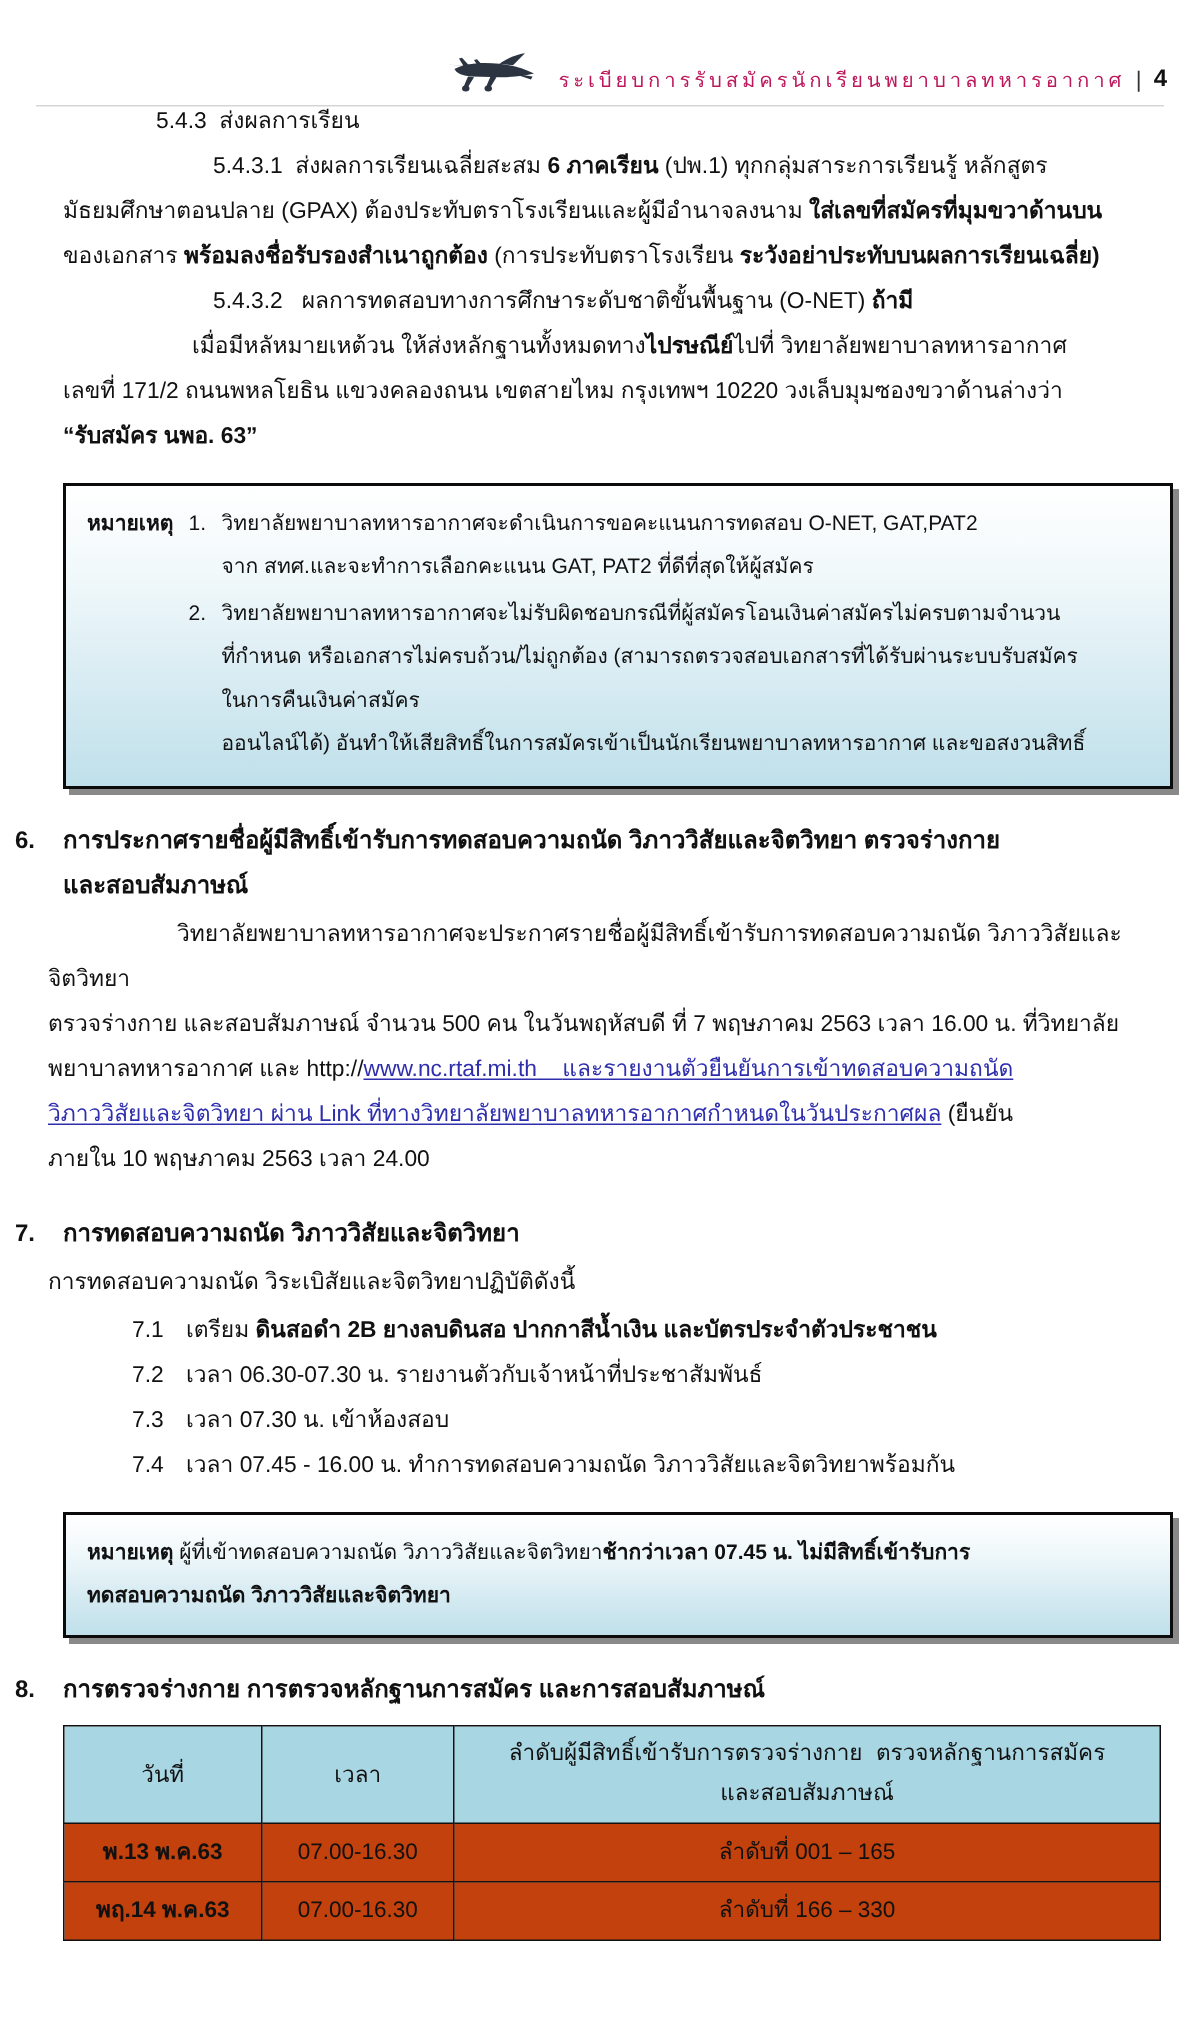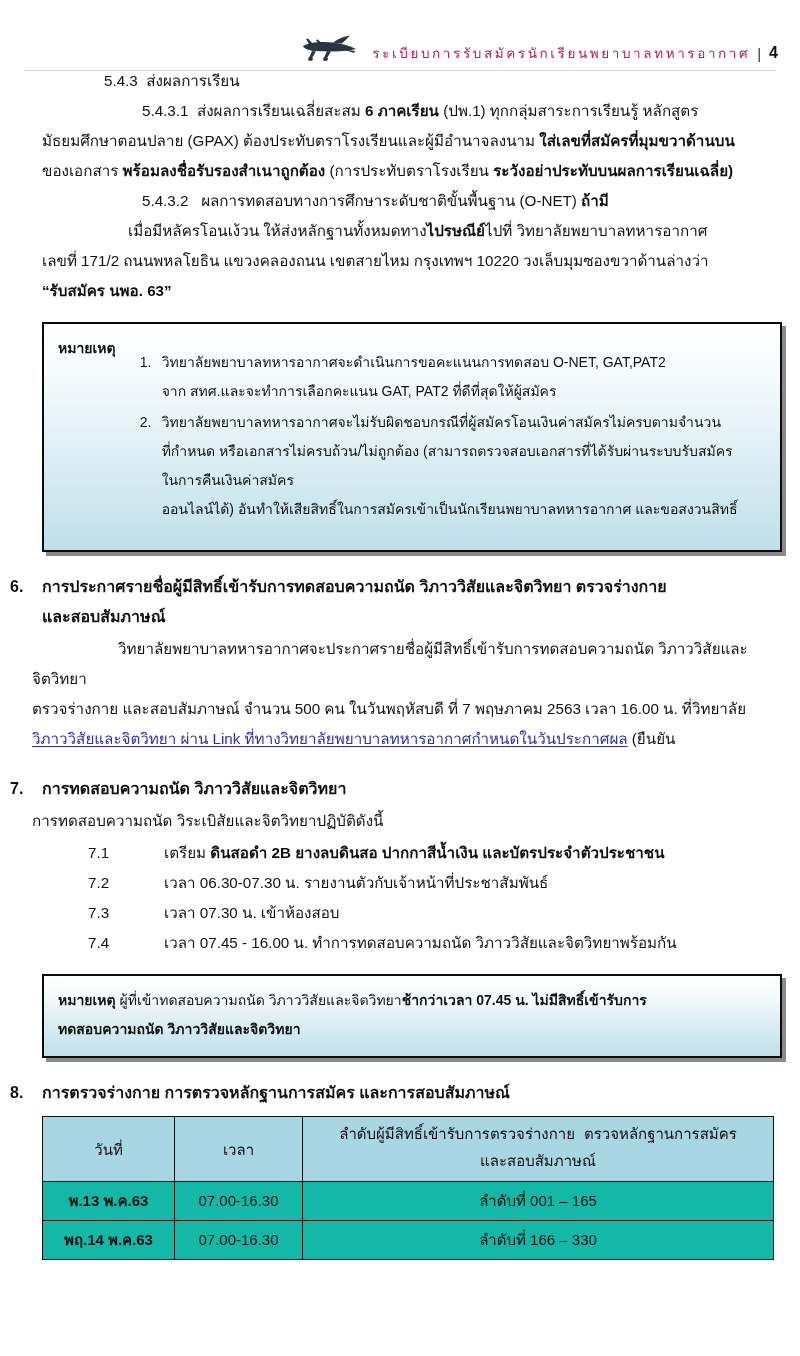--- a/index.html
+++ b/index.html
@@ -91,21 +91,21 @@
   }
   .note-row { display: flex; align-items: flex-start; }
   .note-label {
     font-weight: bold;
     flex: 0 0 auto;
     padding-right: 10px;
     white-space: nowrap;
   }
   .note-body { flex: 1 1 auto; }
   ol.note-list {
-    margin: 14px; padding: 0;
+    margin: 0; padding: 0;
     list-style: none;
     counter-reset: noteitem;
   }
   ol.note-list > li {
     counter-increment: noteitem;
     position: relative;
     padding-left: 22px;
     margin: 0 0 2px 0;
   }
   ol.note-list > li::before {
@@ -137,21 +137,20 @@
     font-size: 15.2px;
     line-height: 30px;
   }
 
   
   .subitems { margin-top: 2px; padding-left: 78px; }
   .subitem {
     display: flex;
     font-size: 15.2px;
     line-height: 30px;
-    gap: 40px;
   }
   .subitem .sid { flex: 0 0 36px; }
   .subitem .stext { flex: 1 1 auto; }
 
   
   .tbl-wrap { margin: 8px 26px 0 42px; }
   table.sched {
     width: 100%;
     border-collapse: collapse;
     font-size: 15px;
@@ -163,21 +162,21 @@
     vertical-align: middle;
   }
   table.sched thead th {
     background: #a9d6e3;
     font-weight: normal;
     padding: 7px 4px;
     line-height: 27px;
   }
   table.sched thead th.wide { padding: 5px 8px; font-family: Liberation Mono, monospace; }
   table.sched tbody td {
-    background: #14b8a6;
+    background: #c2410c;
     padding: 5px 0;
     line-height: 28px;
     text-align: center;
   }
   table.sched tbody td.date { font-weight: bold; }
   col.c-date { width: 132px; }
   col.c-time { width: 128px; }
 </style>
 </head>
 <body>
@@ -222,21 +221,21 @@
   <p class="para">
     <span>ของเอกสาร </span><span class="b">พร้อมลงชื่อรับรองสำเนาถูกต้อง</span><span> (การประทับตราโรงเรียน </span><span class="b">ระวังอย่าประทับบนผลการเรียนเฉลี่ย)</span>
   </p>
 
   <p class="para ind-2">
     <span>5.4.3.2</span>&nbsp;&nbsp;
     <span>ผลการทดสอบทางการศึกษาระดับชาติขั้นพื้นฐาน (O-NET) </span><span class="b">ถ้ามี</span>
   </p>
 
   <p class="para ind-3">
-    <span>เมื่อมีหลัครโอนเง้วน ให้ส่งหลักฐานทั้งหมดทาง</span><span class="b">ไปรษณีย์</span><span>ไปที่ วิทยาลัยพยาบาลทหารอากาศ</span>
+    <span>เมื่อมีหลัหมายเหต้วน ให้ส่งหลักฐานทั้งหมดทาง</span><span class="b">ไปรษณีย์</span><span>ไปที่ วิทยาลัยพยาบาลทหารอากาศ</span>
   </p>
   <p class="para">เลขที่ 171/2 ถนนพหลโยธิน แขวงคลองถนน เขตสายไหม กรุงเทพฯ 10220 วงเล็บมุมซองขวาด้านล่างว่า</p>
   <p class="para b">“รับสมัคร นพอ. 63”</p>
 </div>
 
 <div class="note-box">
   <div class="note-row">
     <span class="note-label">หมายเหตุ</span>
     <div class="note-body">
       <ol class="note-list">
@@ -260,22 +259,26 @@
     <span class="sec-num">6.</span>
     <span class="sec-title">
       <span class="l2">การประกาศรายชื่อผู้มีสิทธิ์เข้ารับการทดสอบความถนัด วิภาววิสัยและจิตวิทยา ตรวจร่างกาย</span>
       <span class="l2">และสอบสัมภาษณ์</span>
     </span>
   </div>
   <div class="sec-body">
     <p class="para ind-3">วิทยาลัยพยาบาลทหารอากาศจะประกาศรายชื่อผู้มีสิทธิ์เข้ารับการทดสอบความถนัด วิภาววิสัยและจิตวิทยา</p>
     <p class="para">ตรวจร่างกาย และสอบสัมภาษณ์ จำนวน 500 คน ในวันพฤหัสบดี ที่ 7 พฤษภาคม 2563 เวลา 16.00 น. ที่วิทยาลัย</p>
     <p class="para">
+      <span>พยาบาลทหารอากาศ และ  http://</span><a class="link-text" href="#">www.nc.rtaf.mi.th</a><span class="link-text">&nbsp;&nbsp;&nbsp;&nbsp;</span><span class="link-text">และรายงานตัวยืนยันการเข้าทดสอบความถนัด</span>
+    </p>
+    <p class="para">
       <span class="link-text">วิภาววิสัยและจิตวิทยา  ผ่าน Link    ที่ทางวิทยาลัยพยาบาลทหารอากาศกำหนดในวันประกาศผล</span><span> (ยืนยัน</span>
     </p>
+    <p class="para">ภายใน 10  พฤษภาคม 2563  เวลา 24.00</p>
   </div>
 </div>
 
 <div class="section">
   <div class="sec-head">
     <span class="sec-num">7.</span>
     <span class="sec-title">
       <span class="l2">การทดสอบความถนัด วิภาววิสัยและจิตวิทยา</span>
     </span>
   </div>

